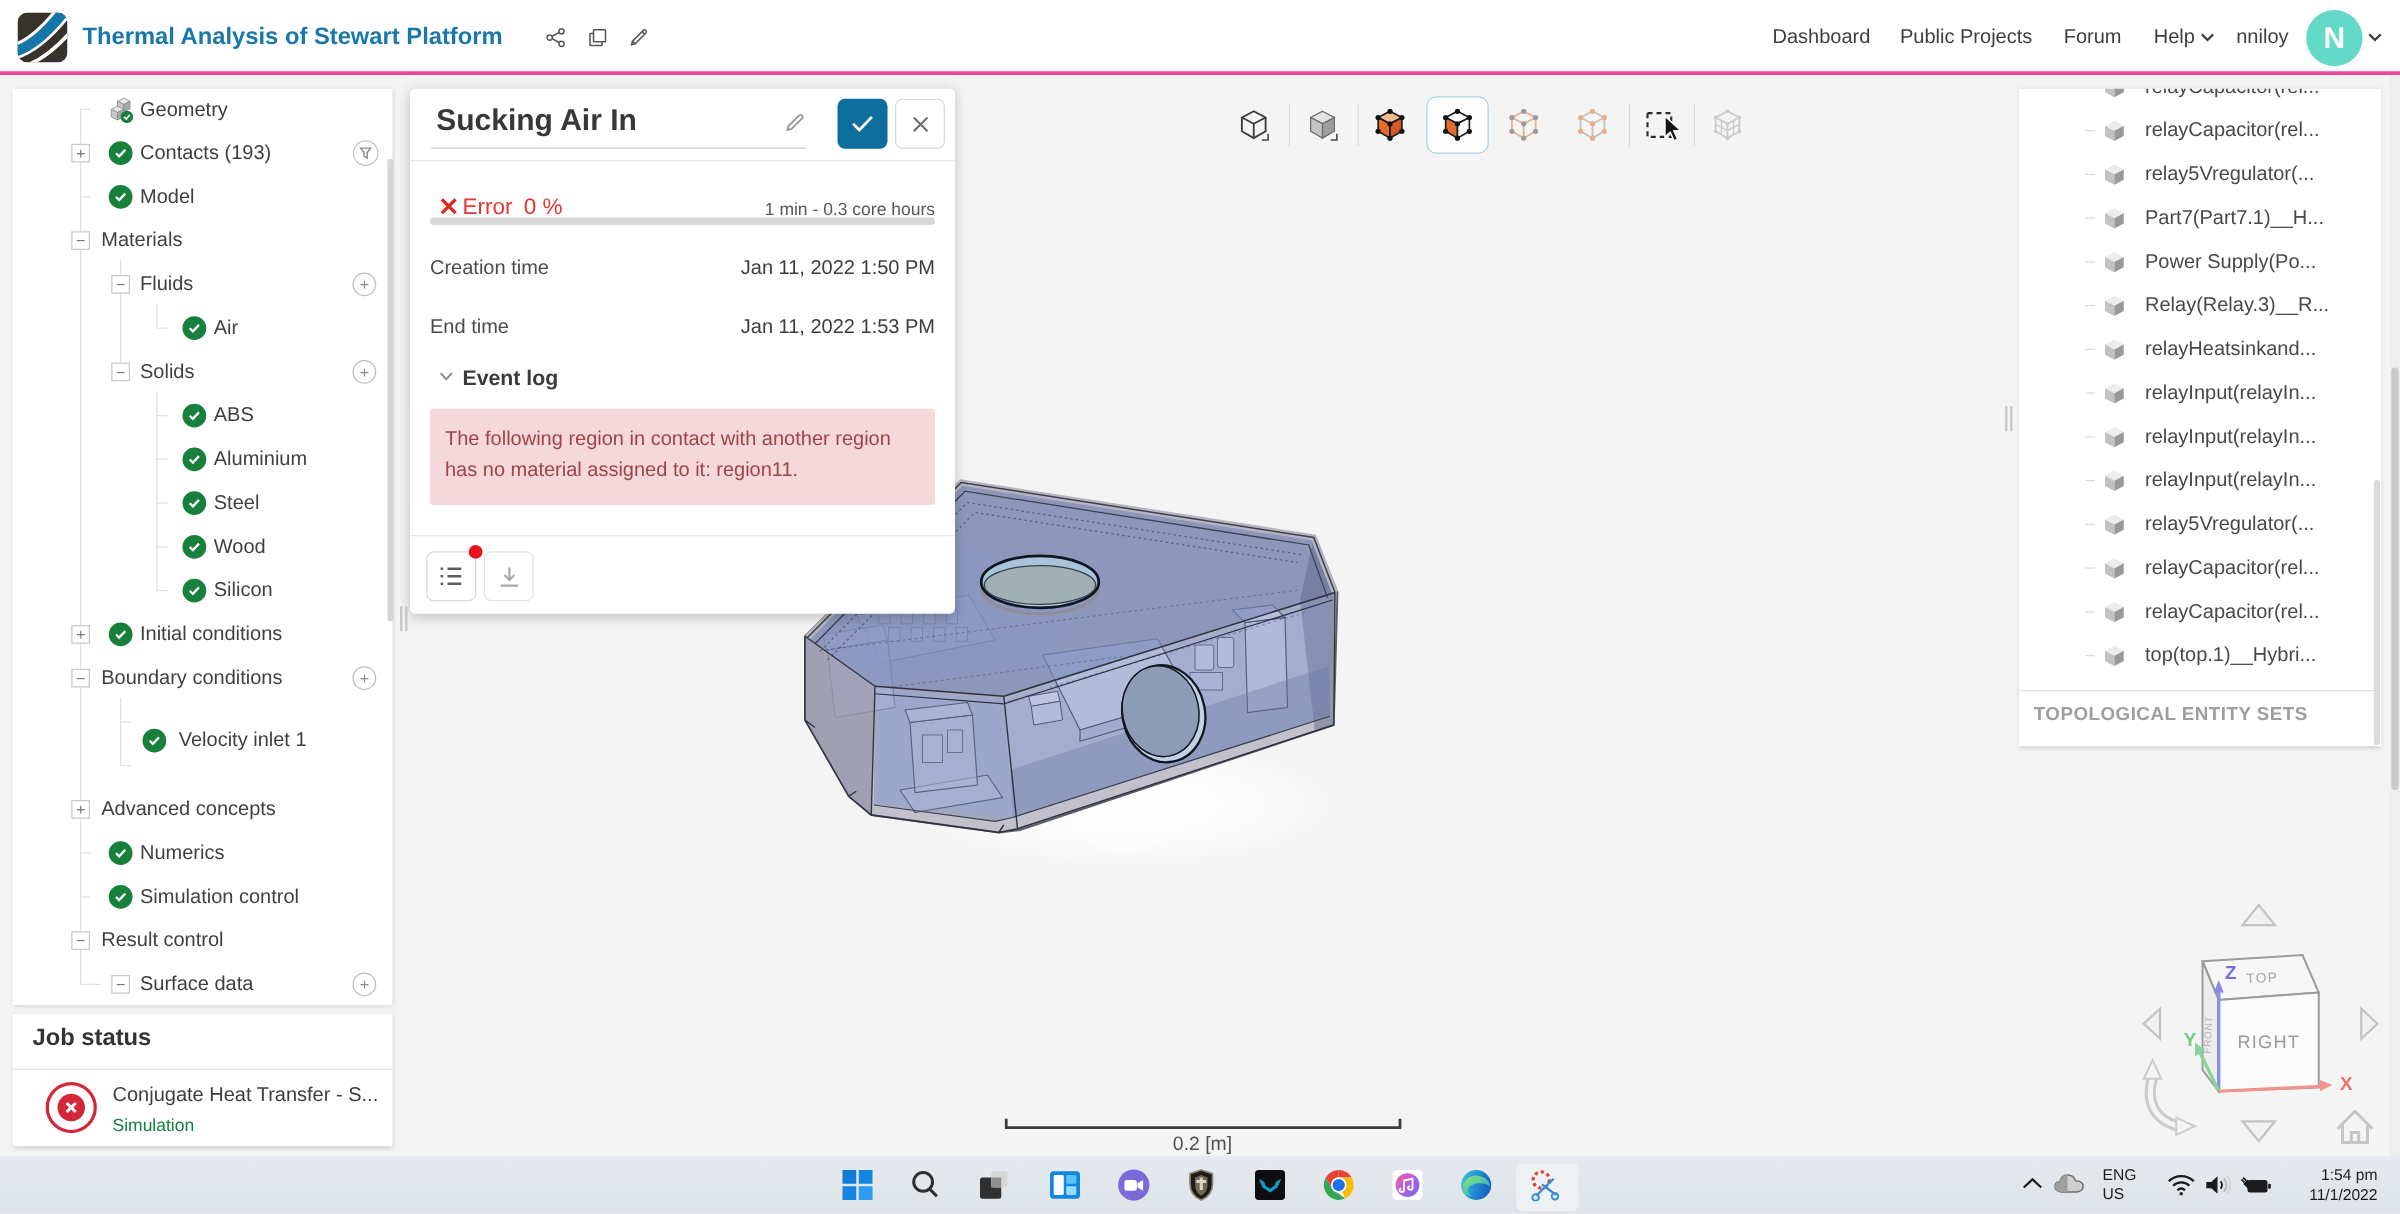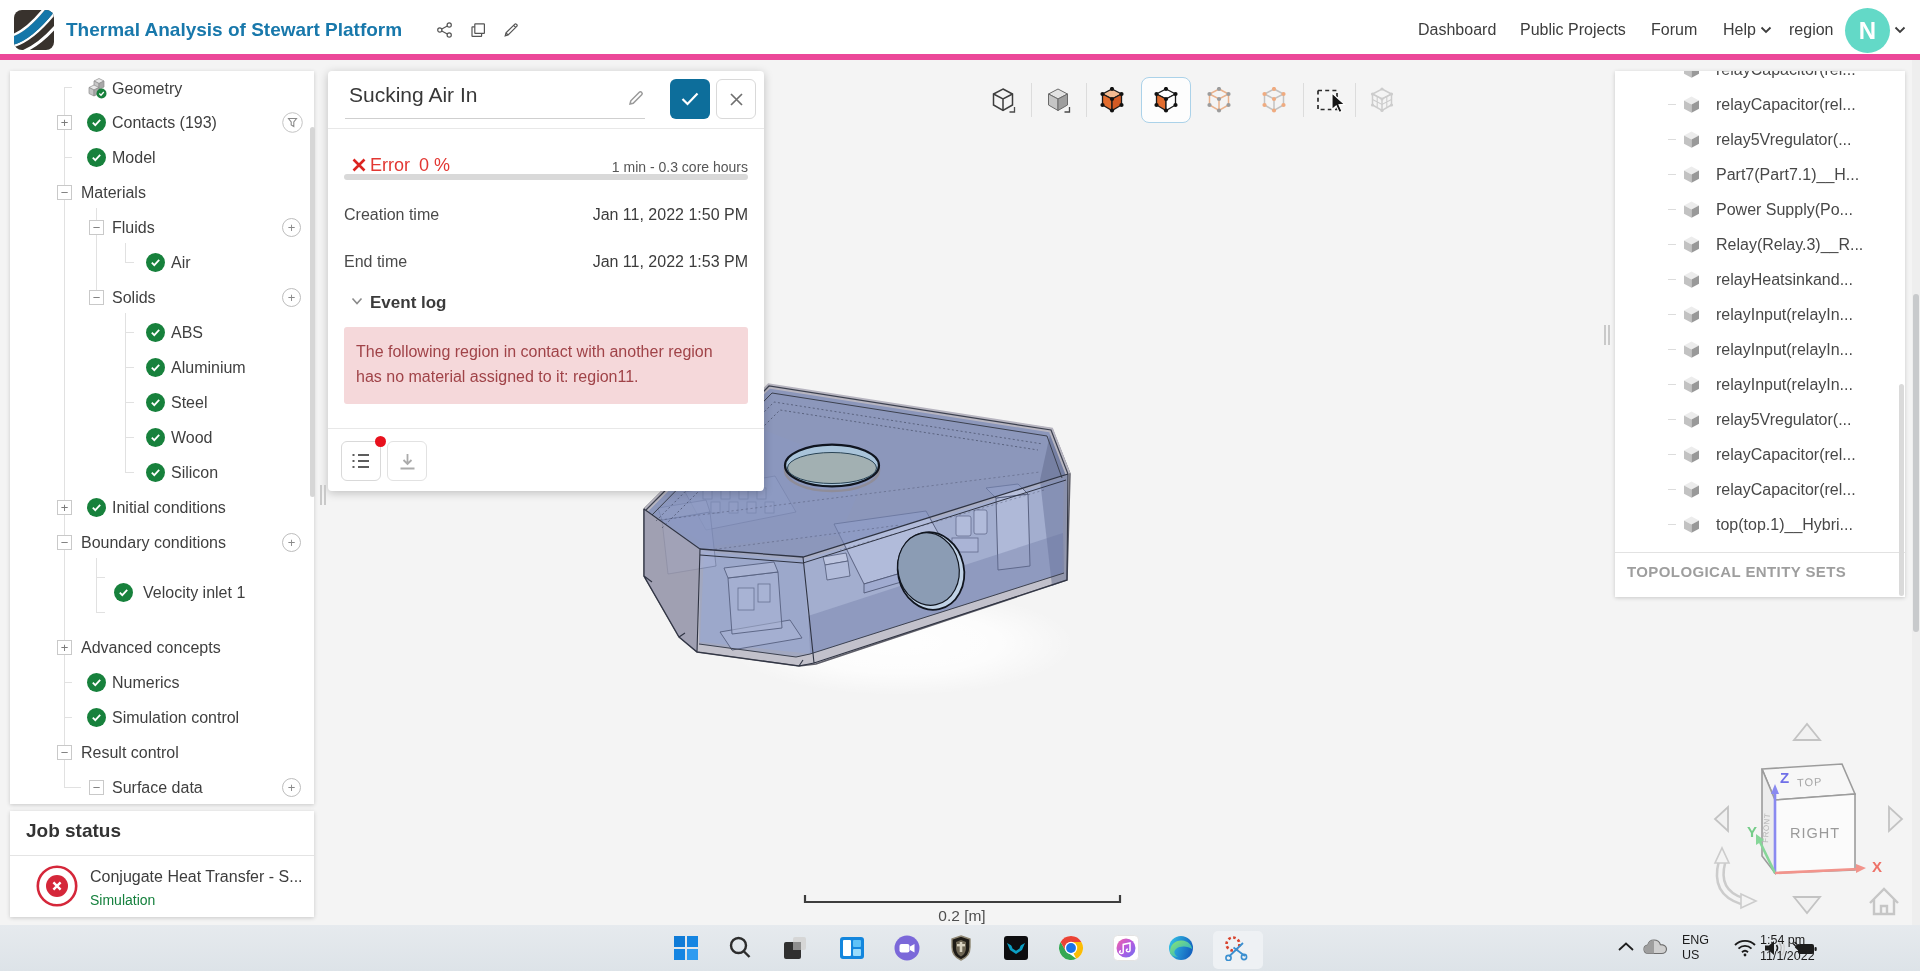--- a/index.html
+++ b/index.html
@@ -1,20 +1,20 @@
 <!DOCTYPE html>
 <html><head>
 <meta charset="utf-8">
 <style>
 * { margin:0; padding:0; box-sizing:border-box; }
 html,body { width:1920px; height:971px; overflow:hidden; font-family:"Liberation Sans",sans-serif; background:#f2f2f2; }
 .abs { position:absolute; }
 #stage { position:relative; width:1920px; height:971px; }
 
-#header { position:absolute; left:0; top:0; width:1920px; height:60px; background:#ffffff; border-bottom:6px solid #ec4899; z-index:30; }
+#header { position:absolute; left:0; top:0; width:1920px; height:60px; background:#ffffff; border-bottom:3px solid #ec4899; z-index:30; }
 #title { position:absolute; left:66px; top:0; height:60px; line-height:60px; font-size:19px; font-weight:700; color:#1878ab; }
 .hicon { position:absolute; top:21px; width:18px; height:18px; }
 .navitem { position:absolute; top:0; height:60px; line-height:60px; font-size:16px; color:#3d3d3d; }
 #avatar { position:absolute; left:1845px; top:8px; width:45px; height:45px; border-radius:50%; background:#63d9c7; color:#fff; font-size:24px; font-weight:bold; text-align:center; line-height:45px; }
 
 #viewer { position:absolute; left:0; top:60px; width:1920px; height:865px; background:#f4f4f4; }
 
 .panel { position:absolute; background:#fff; box-shadow:0 1px 4px rgba(0,0,0,0.18); }
 #treepanel { left:10px; top:71px; width:304px; height:733px; }
 #jobpanel { left:10px; top:811px; width:304px; height:106px; }
@@ -238,21 +238,21 @@
   <svg class="hicon" style="left:502px" viewBox="0 0 18 18" fill="none" stroke="#555555" stroke-width="1.2">
     <path d="M3.2 14.8 L4 11.9 L12.6 3.3 C13.1 2.8 14 2.8 14.5 3.3 L14.7 3.5 C15.2 4 15.2 4.9 14.7 5.4 L6.1 14 L3.2 14.8 Z M11.6 4.3 L13.7 6.4 M4 11.9 L6.1 14"></path>
   </svg>
   <div class="navitem" style="left:1418px">Dashboard</div>
   <div class="navitem" style="left:1520px">Public Projects</div>
   <div class="navitem" style="left:1651px">Forum</div>
   <div class="navitem" style="left:1723px">Help</div>
   <svg class="abs" style="left:1760px;top:26px" width="12" height="8" viewBox="0 0 12 8">
         <path d="M1.5 1.5 L6 6 L10.5 1.5" stroke="#3d3d3d" stroke-width="1.8" fill="none"></path>
       </svg>
-  <div class="navitem" style="left:1789px">region</div>
+  <div class="navitem" style="left:1789px">nniloy</div>
   <div id="avatar">N</div>
   <svg class="abs" style="left:1894px;top:26px" width="12" height="8" viewBox="0 0 12 8">
         <path d="M1.5 1.5 L6 6 L10.5 1.5" stroke="#3d3d3d" stroke-width="1.8" fill="none"></path>
       </svg>
 </div>
 
 <div class="panel" id="treepanel">
 
   <div class="tline" style="left:54px;top:16px;width:1px;height:665px"></div>
   <div class="tline" style="left:54px;top:16px;width:8px;height:1px"></div>
@@ -563,21 +563,21 @@
           </svg>
           <span style="position:absolute;left:101px">top(top.1)__Hybri...</span>
         </div>
       </div>
   <div class="abs" style="left:0;top:481px;width:290px;height:1px;background:#e2e2e2"></div>
   <div class="abs" style="left:12px;top:492px;font-size:15px;font-weight:700;color:#9e9e9e;letter-spacing:0.4px">TOPOLOGICAL ENTITY SETS</div>
   <div class="abs" style="left:284px;top:313px;width:5px;height:212px;background:#dadada;border-radius:3px"></div>
 </div>
 
 <div class="panel" id="dialog">
-  <div class="abs" style="left:21px;top:12px;font-size:21px;font-weight:400;color:#383838">Sucking Air In</div>
+  <div class="abs" style="left:21px;top:12px;font-size:24px;font-weight:700;color:#383838">Sucking Air In</div>
   <div class="abs" style="left:17px;top:47px;width:300px;height:1px;background:#cfcfcf"></div>
   <svg class="abs" style="left:298px;top:17px" width="20" height="20" viewBox="0 0 20 20" fill="none" stroke="#9a9a9a" stroke-width="1.5">
     <path d="M4 16 L4.8 12.8 L13.3 4.3 C13.9 3.7 14.9 3.7 15.5 4.3 L15.7 4.5 C16.3 5.1 16.3 6.1 15.7 6.7 L7.2 15.2 L4 16 Z"></path>
   </svg>
   <div class="abs" style="left:342px;top:8px;width:40px;height:40px;background:#0d6e9b;border-radius:6px">
     <svg class="abs" style="left:11px;top:13px" width="18" height="14" viewBox="0 0 18 14">
           <path d="M1.5 7 L6.5 12 L16.5 1.5" stroke="#fff" stroke-width="2.2" fill="none"></path>
         </svg>
   </div>
   <div class="abs" style="left:388px;top:8px;width:40px;height:40px;background:#fff;border:1px solid #d9d9d9;border-radius:6px">
@@ -723,15 +723,15 @@
     <path d="M18.5 2.5 C22.3 7 22.3 13 18.5 17.5" stroke="#d2d2d2" stroke-width="1.5" fill="none"></path>
   </svg>
   <svg class="abs" style="left:1790px;top:13px" width="28" height="20" viewBox="0 0 28 20">
     <g transform="rotate(-45 7 8)">
           <rect x="4.5" y="7" width="5" height="6" rx="1" fill="#1c1c1c"></rect>
           <path d="M6 7 V3.5 M8 7 V3.5" stroke="#1c1c1c" stroke-width="1.4"></path>
         </g>
     <rect x="8" y="6" width="16" height="10" rx="2" fill="#1c1c1c"></rect>
     <rect x="24.5" y="9" width="2.2" height="4" rx="1" fill="#1c1c1c"></rect>
   </svg>
-  <div class="abs" style="left:1760px;top:7px;width:142px;text-align:left;font-size:12.5px;line-height:16px;color:#1c1c1c">1:54 pm<br>11/1/2022</div>
+  <div class="abs" style="left:1760px;top:7px;width:142px;text-align:right;font-size:12.5px;line-height:16px;color:#1c1c1c">1:54 pm<br>11/1/2022</div>
 </div>
 </div>
 
 </body></html>

